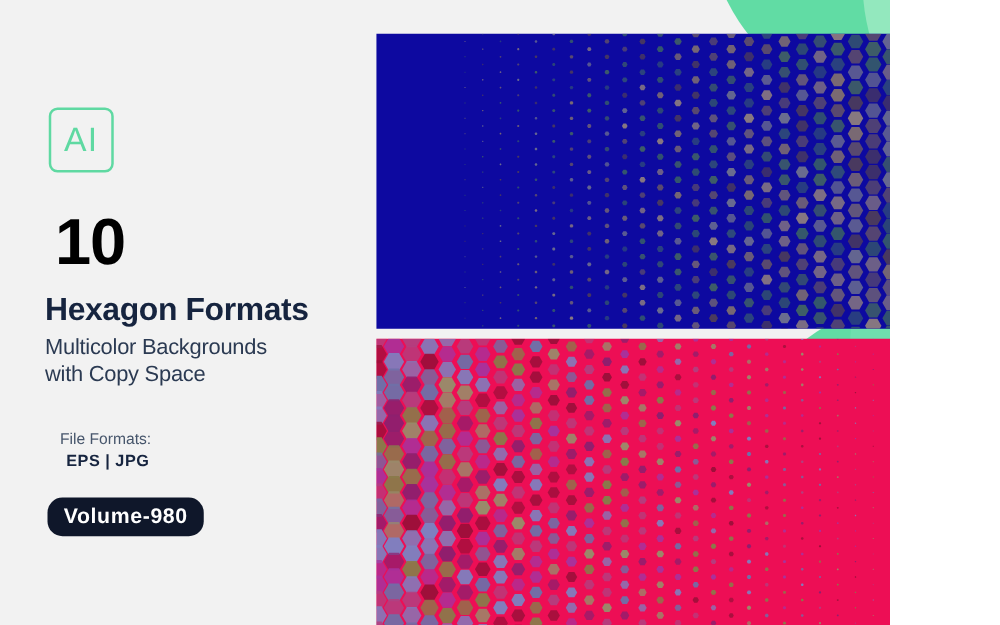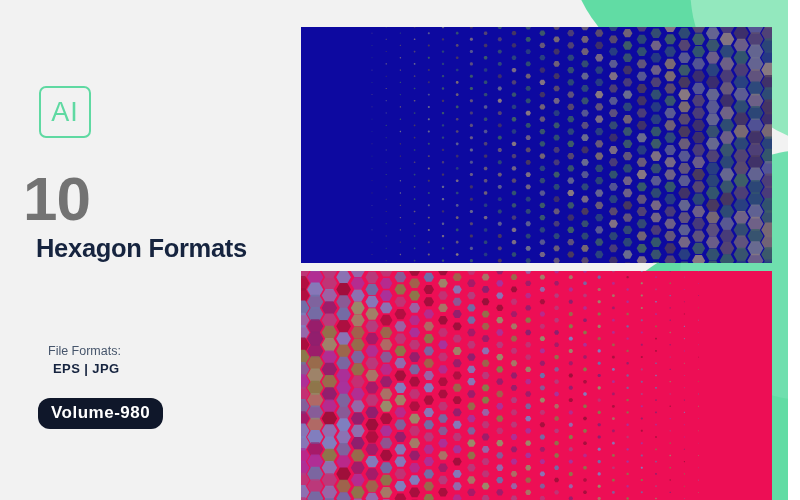--- a/index.html
+++ b/index.html
@@ -3,21 +3,21 @@
 <meta charset="utf-8">
 <style>
   * { box-sizing: border-box; margin: 0; padding: 0; }
   html, body {
     width: 800px; height: 500px;
     font-family: "Liberation Sans", sans-serif;
     overflow: hidden;
   }
   #stage {
     position: relative;
-    width: 788px; height: 500px;
+    width: 712px; height: 500px;
     background: #f2f2f2;
     overflow: hidden;
   }
   
   .blob { position: absolute; border-radius: 50%; }
   #blob-top-mid   { width: 300px; height: 300px; left: 566px;  top: -216px; background: #61dca4; }
   #blob-top-right { width: 330px; height: 330px; left: 690px;  top: -180px; background: #93e8be; }
   #blob-bottom    { width: 470px; height: 470px; left: 208px;  top: 460px;  background: #61dca4; }
   #blob-right-lt  { width: 250px; height: 250px; left: 680px;  top: 150px;  background: #6fdfae; }
   #blob-bot-right { width: 420px; height: 420px; left: 560px;  top: 230px;  background: #61dca4; }
@@ -35,22 +35,22 @@
     border: 2.5px solid #5fd9a2;
     border-radius: 7px;
     display: flex; align-items: center; justify-content: center;
   }
   #ai-badge span {
     font-family: "Liberation Sans", sans-serif;
     font-size: 27px; color: #5fd9a2; letter-spacing: 1px;
     line-height: 1;
   }
   #count {
-    position: absolute; left: 23px; top: 168px;
-    font-size: 62px; font-weight: bold; color: #737373;
+    position: absolute; left: 44px; top: 168px;
+    font-size: 52px; font-weight: bold; color: #000000;
     letter-spacing: -1px; line-height: 1;
   }
   #title {
     position: absolute; left: 36px; top: 236px;
     font-size: 25.5px; font-weight: bold; color: #16243f;
     letter-spacing: -0.3px; line-height: 1;
   }
   #subtitle {
     position: absolute; left: 36px; top: 266px;
     font-size: 17.5px; color: #2b3a52; font-weight: 500;
@@ -96,20 +96,21 @@
   <div class="blob" id="blob-bot-right"></div>
   <div class="blob" id="blob-right-lt"></div>
   <div class="blob" id="blob-bottom"></div>
 
   <div id="left-col">
     <div id="ai-badge">
       <span>AI</span>
     </div>
     <div id="count">10</div>
     <div id="title">Hexagon Formats</div>
+    <div id="subtitle"><span>Multicolor Backgrounds</span><br><span>with Copy Space</span></div>
     <div id="formats-label">File Formats:</div>
     <div id="formats-value">EPS  |  JPG</div>
     <div id="volume-badge">Volume-980</div>
   </div>
 
   <div class="panel" id="panel-blue">
     <svg id="svg-blue" viewBox="0 0 471 236" preserveAspectRatio="none">
         <polygon points="71.45,-6.15 71.23,-5.76 70.77,-5.76 70.55,-6.15 70.77,-6.54 71.23,-6.54" fill="#6b6d8f" fill-opacity="0.77"></polygon>
         <polygon points="71.45,6.15 71.23,6.54 70.77,6.54 70.55,6.15 70.77,5.76 71.23,5.76" fill="#8a7a80" fill-opacity="0.77"></polygon>
         <polygon points="71.45,18.45 71.23,18.84 70.77,18.84 70.55,18.45 70.77,18.05 71.23,18.05" fill="#3f5f66" fill-opacity="0.87"></polygon>

